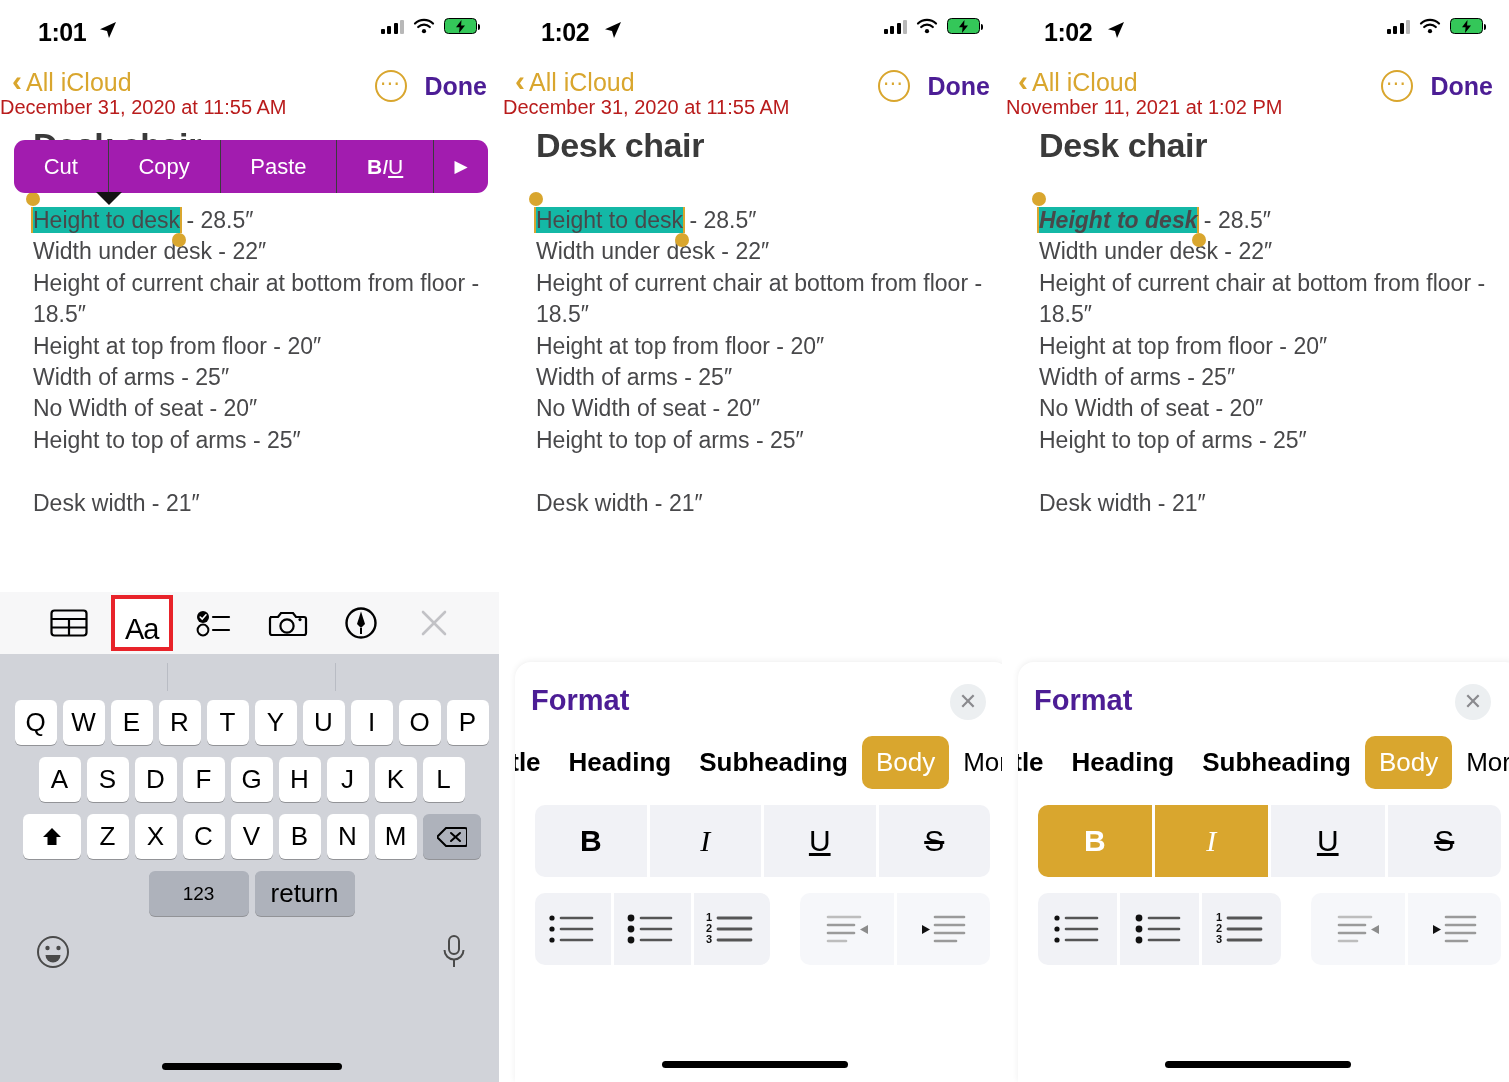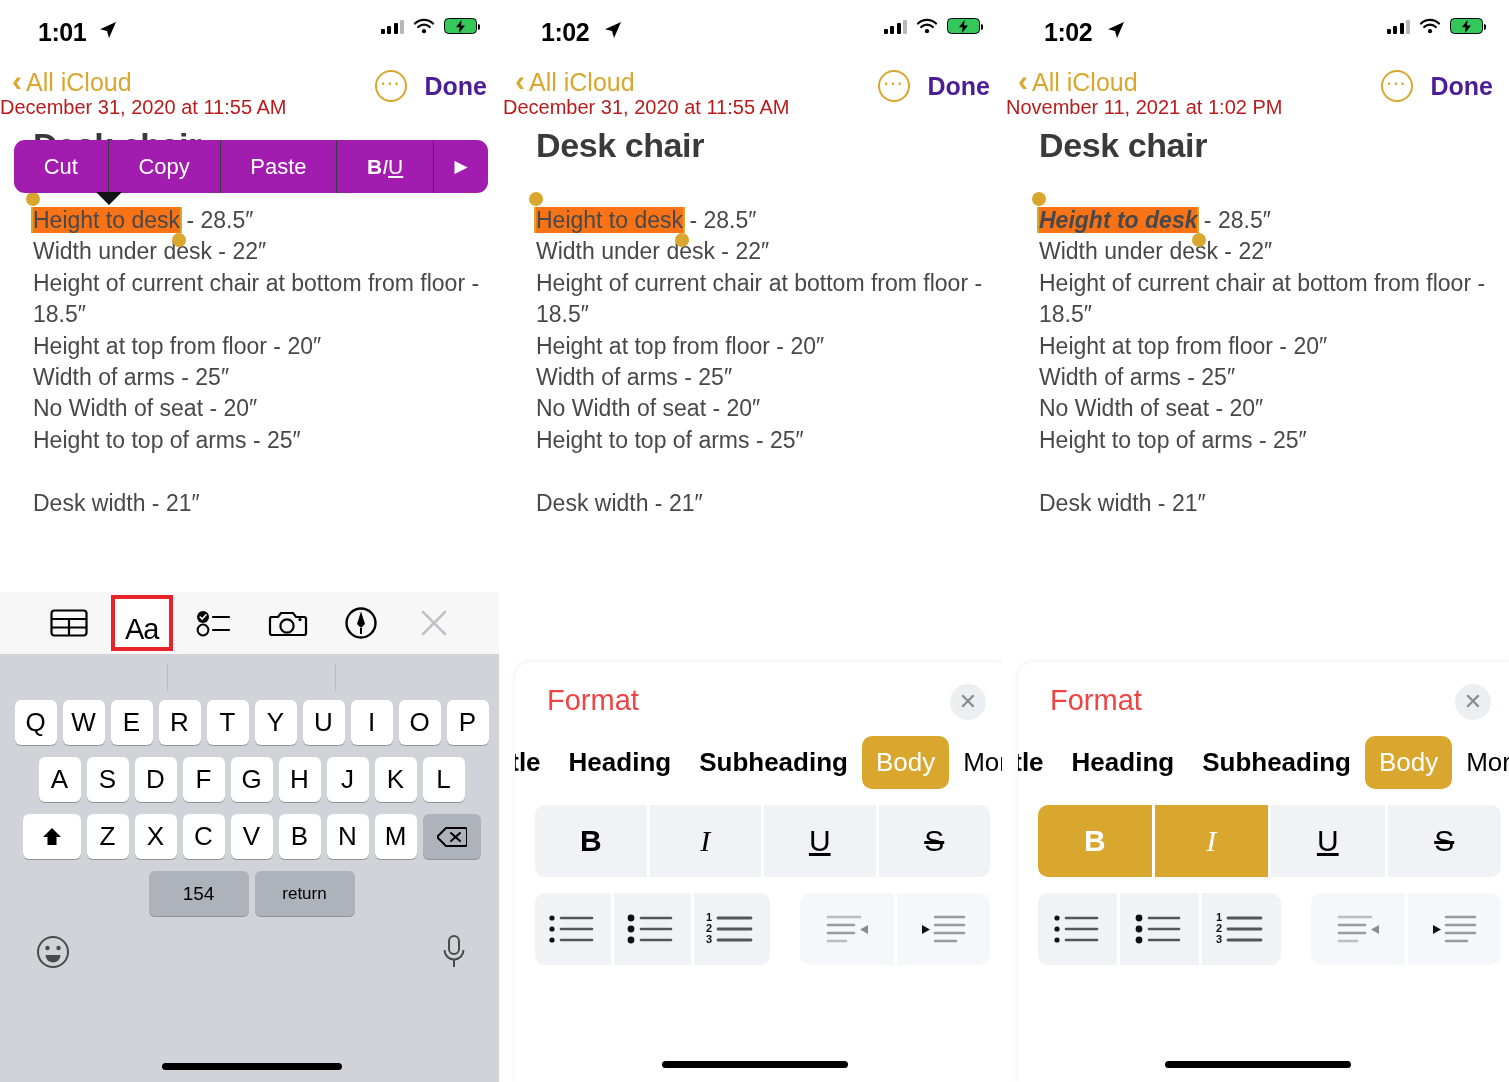--- a/index.html
+++ b/index.html
@@ -81,21 +81,21 @@
     position: absolute; top: 126px; left: 33px;
     font-size: 34px; font-weight: bold; color: #3a3a3a;
     letter-spacing: -0.4px;
   }
   .note-body {
     position: absolute; top: 205px; left: 33px; width: 450px;
     font-size: 23px; line-height: 31.4px; color: #48484a;
   }
   .note-body .ln { white-space: pre-wrap; }
   .sel-run {
-    background: #f97316;
+    background: #14b8a6;
     box-shadow: -2px 0 0 #d9a62e, 2px 0 0 #d9a62e;
     color: #48484a;
   }
   .sel-run.fmt-bi { font-weight: bold; font-style: italic; }
   .sel-handle {
     position: absolute; width: 14px; height: 14px;
     border-radius: 50%; background: #d9a62e;
   }
   .sel-handle.start { left: 26px; top: 192px; }
   .sel-handle.end   { left: 172px; top: 233px; }
@@ -150,43 +150,43 @@
     box-shadow: 0 1px 0 rgba(0,0,0,0.3);
     font-size: 26px; color:#000;
     display:flex; align-items:center; justify-content:center;
   }
   .key.letter { width: 42px; height: 45px; }
   .key.dark { background:#aeb2bb; }
   .key.shift { width: 58px; height: 45px; }
   .key.del   { width: 58px; height: 45px; }
   .key.num   { width: 100px; height: 45px; font-size: 19px; }
   .key.space { width: 242px; height: 45px; font-size: 19px; }
-  .key.return{ width: 100px; height: 45px; font-size: 17px; }
+  .key.return{ width: 100px; height: 45px; font-size: 26px; }
   .kb-bottom { display:flex; align-items:center; justify-content:space-between; padding: 6px 36px 0 36px; }
   .home-bar {
     position:absolute; bottom: 12px; left: 50%; transform: translateX(-50%);
     width: 180px; height: 7px; border-radius: 4px; background:#000;
   }
 
   
   .format-sheet {
     position: absolute; left: 12px; top: 662px; width: 495px;
     height: 420px;
     background: #ffffff;
     border-radius: 16px 16px 0 0;
     box-shadow: 0 -1px 6px rgba(0,0,0,0.07);
     overflow: hidden;
   }
   #panel-3 .format-sheet { left: 12px; width: 503px; }
   .fs-header {
     position: relative; height: 74px;
   }
   .fs-title {
-    position:absolute; left: 32px; top: 22px;
-    font-size: 29px; font-weight: normal; color:#ef4444;
+    position:absolute; left: 16px; top: 22px;
+    font-size: 29px; font-weight: bold; color:#4c1d95;
   }
   .fs-close {
     position:absolute; right: 24px; top: 22px;
     width: 36px; height: 36px; border-radius: 50%;
     background: #eceff1; color:#8a8a8e;
     display:flex; align-items:center; justify-content:center;
     font-size: 22px;
   }
   .style-row {
     display:flex; align-items:center; gap: 0;
@@ -398,21 +398,21 @@
           </div>
         <div class="key del dark">
           <svg width="30" height="22" viewBox="0 0 30 22">
               <path d="M9 2 L28 2 a2 2 0 0 1 2 2 v14 a2 2 0 0 1 -2 2 L9 20 L0 11 Z" fill="none" stroke="#000" stroke-width="2"></path>
               <line x1="14" y1="7" x2="23" y2="15" stroke="#000" stroke-width="2" stroke-linecap="round"></line>
               <line x1="23" y1="7" x2="14" y2="15" stroke="#000" stroke-width="2" stroke-linecap="round"></line>
             </svg>
         </div>
       </div>
       <div class="kb-row">
-        <div class="key num dark">154</div>
+        <div class="key num dark">123</div>
         <div class="key return dark">return</div>
       </div>
       <div class="kb-bottom">
         <div>
           <svg width="34" height="34" viewBox="0 0 34 34">
               <circle cx="17" cy="17" r="15" fill="none" stroke="#4a4a4a" stroke-width="2"></circle>
               <circle cx="11.5" cy="13" r="2.2" fill="#4a4a4a"></circle>
               <circle cx="22.5" cy="13" r="2.2" fill="#4a4a4a"></circle>
               <path d="M9.5 20 a7.5 7.5 0 0 0 15 0 z" fill="#4a4a4a"></path>
             </svg>

